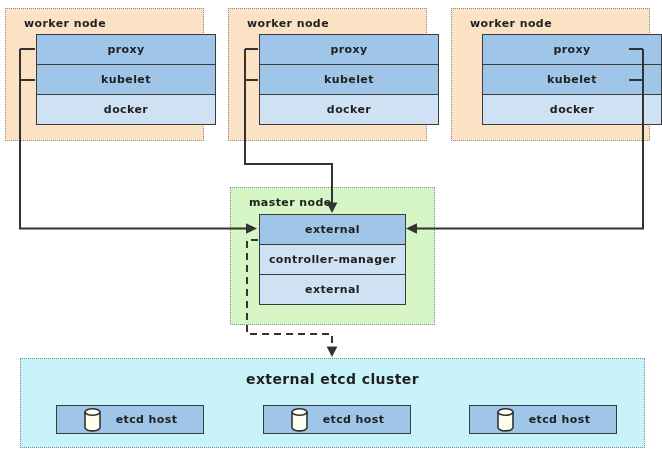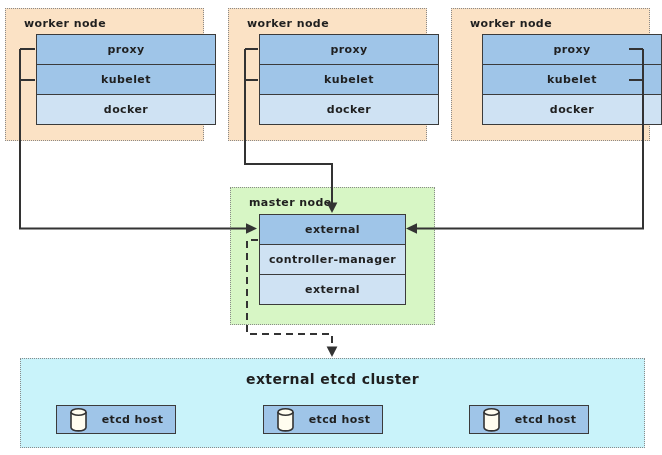--- a/index.html
+++ b/index.html
@@ -43,21 +43,21 @@
   }
   .comp:first-child{margin-top:0;}
   .mid{background:#9fc5e8;}
   .light{background:#cfe2f3;}
   .etcd-title{
     position:absolute;left:0;top:12px;width:100%;
     text-align:center;
     font-size:14px;font-weight:bold;color:#1f1f1f;letter-spacing:0.4px;
   }
   .etcd-host{
-    position:absolute;top:46px;width:120px;height:29px;
+    position:absolute;top:46px;width:148px;height:29px;
     box-sizing:border-box;
     background:#9fc5e8;border:1px solid #3b3b3b;
     display:flex;align-items:center;justify-content:center;gap:14px;
     font-size:11px;font-weight:bold;color:#1f1f1f;letter-spacing:0.4px;
   }
   #etcd-host-1{left:35px;}
   #etcd-host-2{left:242px;}
   #etcd-host-3{left:448px;}
   .db-icon{flex:0 0 auto;display:block;}
   #connector-layer{

